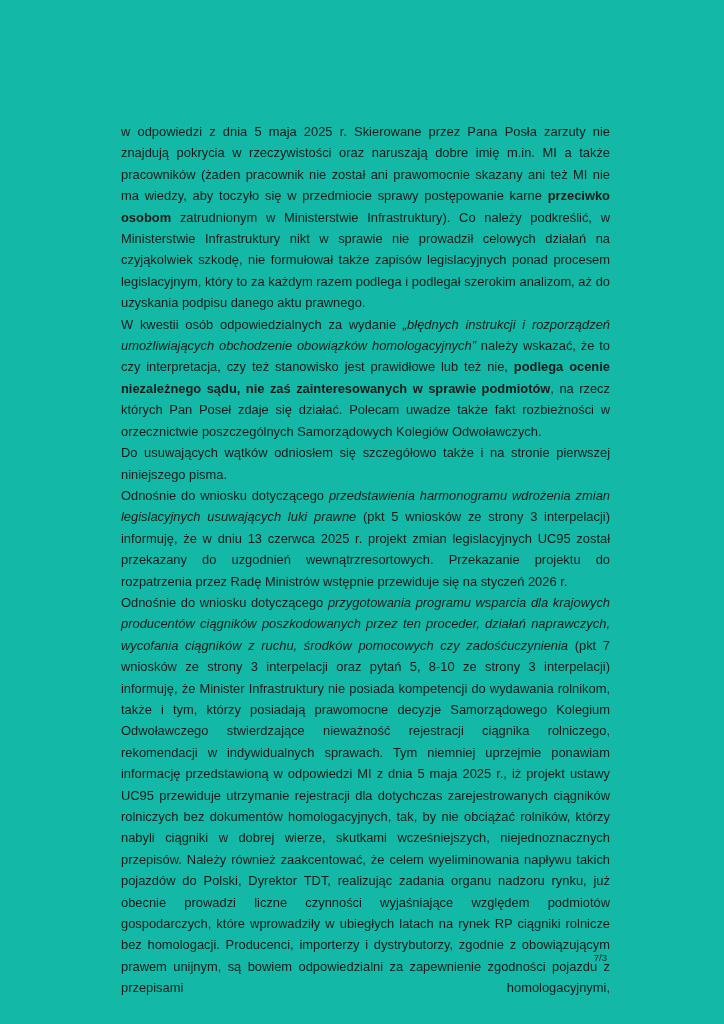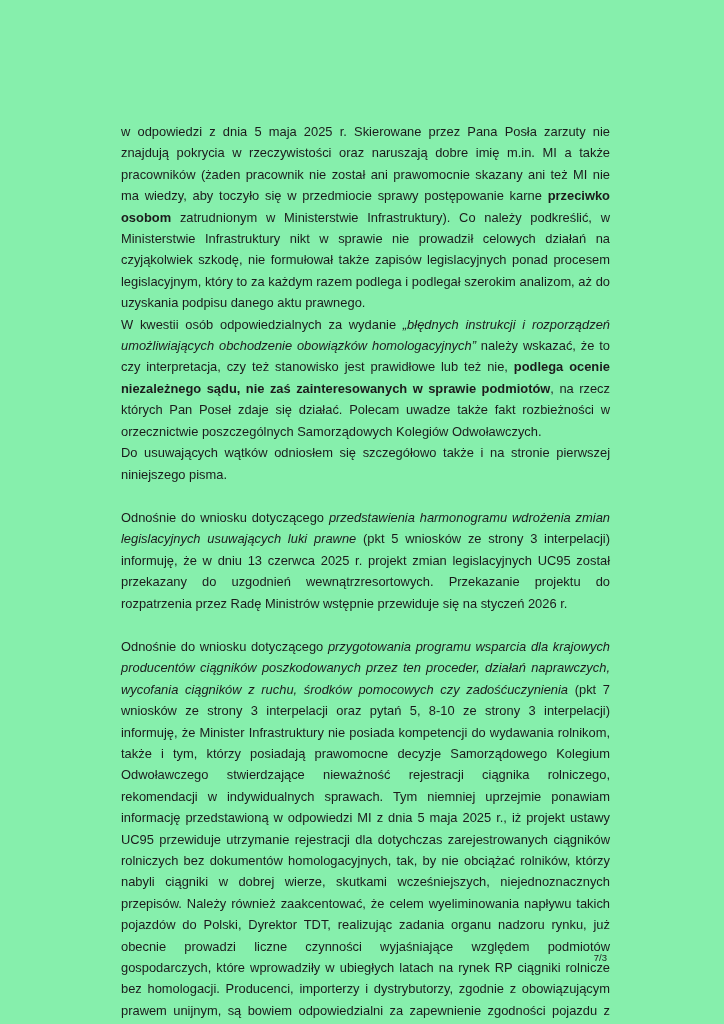--- a/index.html
+++ b/index.html
@@ -11,37 +11,36 @@
     width: 724px;
     height: 1024px;
     position: relative;
     overflow: hidden;
     font-family: "Liberation Sans", sans-serif;
     color: #1b1b1b;
   }
   .page {
     position: absolute;
     inset: 0;
-    background: #86efac;
+    background: #14b8a6;
   }
   .doc-body {
     position: absolute;
     left: 121px;
     top: 121px;
     width: 489px;
   }
   .para {
     margin: 0;
     font-size: 12.9px;
     line-height: 21.4px;
     text-align: justify;
     color: #1b1b1b;
   }
   .para.spaced {
-    margin-top: 22px;
   }
   .para.justify-last {
     text-align-last: justify;
   }
   .run.normal { font-style: normal; font-weight: 400; }
   .run.bold   { font-weight: 700; }
   .run.italic { font-style: italic; }
   .footer {
     position: absolute;
     right: 117px;

